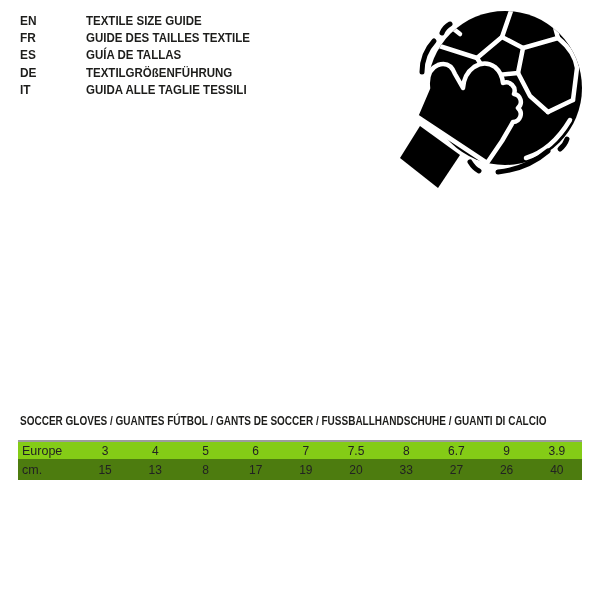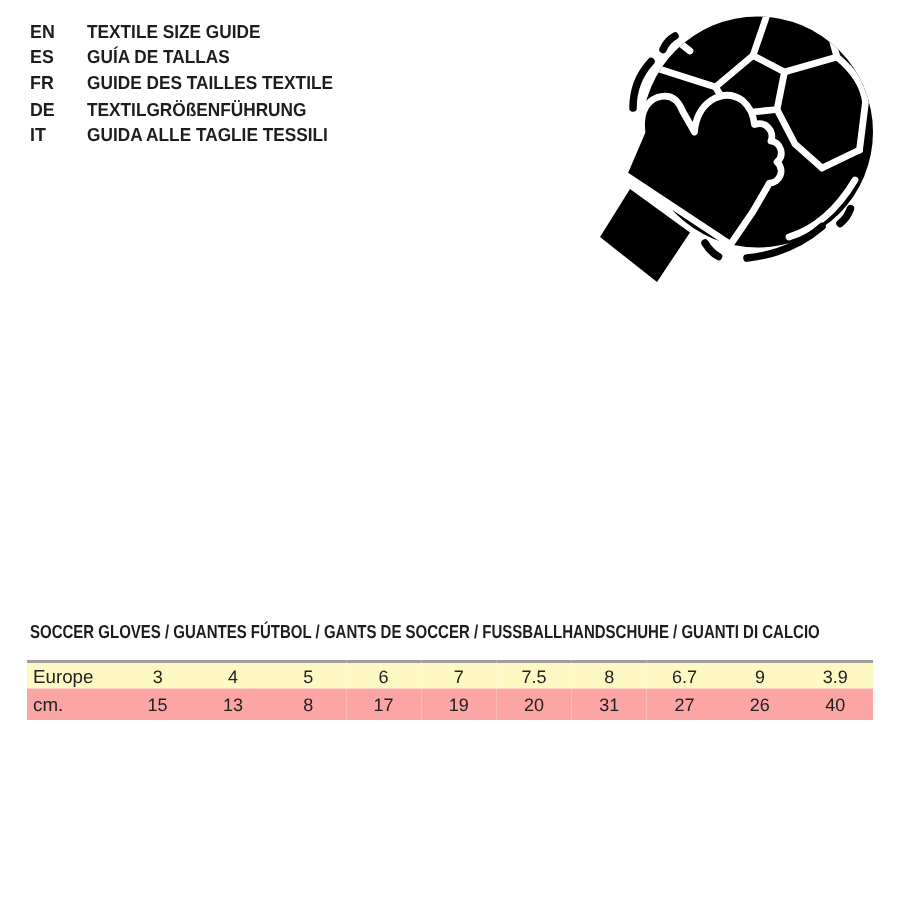--- a/index.html
+++ b/index.html
@@ -7,21 +7,21 @@
     width:600px; height:600px;
     background:#ffffff;
     font-family:"Liberation Sans", sans-serif;
     color:#1d1d1b;
     position:relative;
     overflow:hidden;
   }
 
   
   .lang-list { position:absolute; left:20px; top:12px; }
-  .lang-row { display:flex; align-items:center; height:17.3px; }
+  .lang-row { display:flex; align-items:center; height:17.3px;gap:28px; }
   .lang-code {
     width:38px; flex:0 0 38px;
     font-weight:bold; font-size:12.5px;
     transform:scaleX(0.95); transform-origin:left center;
   }
   .lang-label {
     font-weight:bold; font-size:12.5px; white-space:nowrap;
     transform:scaleX(0.92); transform-origin:left center;
   }
 
@@ -36,38 +36,38 @@
     transform:scaleX(0.8); transform-origin:left top;
   }
   table.size-table {
     position:absolute; left:18px; top:440px; width:564px;
     border-collapse:collapse; table-layout:fixed;
     font-size:12px; color:#222222;
   }
   table.size-table td { padding:0; text-align:center; vertical-align:middle; }
   table.size-table td.row-label { text-align:left; padding-left:4px; font-size:12.5px; }
   col.label-col { width:62px; }
-  tr.row-highlight { background:#fef9c3; border-top:2px solid #9d9d9d; height:18px; }
-  tr.row-plain { background:#fca5a5; height:21px; }
+  tr.row-highlight { background:#84cc16; border-top:2px solid #9d9d9d; height:18px; }
+  tr.row-plain { background:#4d7c0f; height:21px; }
 </style>
 </head>
 <body>
 
 <div class="lang-list">
   <div class="lang-row">
     <span class="lang-code">EN</span>
     <span class="lang-label">TEXTILE SIZE GUIDE</span>
   </div>
   <div class="lang-row">
+    <span class="lang-code">FR</span>
+    <span class="lang-label">GUIDE DES TAILLES TEXTILE</span>
+  </div>
+  <div class="lang-row">
     <span class="lang-code">ES</span>
     <span class="lang-label">GUÍA DE TALLAS</span>
-  </div>
-  <div class="lang-row">
-    <span class="lang-code">FR</span>
-    <span class="lang-label">GUIDE DES TAILLES TEXTILE</span>
   </div>
   <div class="lang-row">
     <span class="lang-code">DE</span>
     <span class="lang-label">TEXTILGRÖßENFÜHRUNG</span>
   </div>
   <div class="lang-row">
     <span class="lang-code">IT</span>
     <span class="lang-label">GUIDA ALLE TAGLIE TESSILI</span>
   </div>
 </div>
@@ -147,19 +147,19 @@
       <td>3.9</td>
     </tr>
     <tr class="row-plain">
       <td class="row-label">cm.</td>
       <td>15</td>
       <td>13</td>
       <td>8</td>
       <td>17</td>
       <td>19</td>
       <td>20</td>
-      <td>31</td>
+      <td>33</td>
       <td>27</td>
       <td>26</td>
       <td>40</td>
     </tr>
   </tbody>
 </table>
 
 </body></html>

